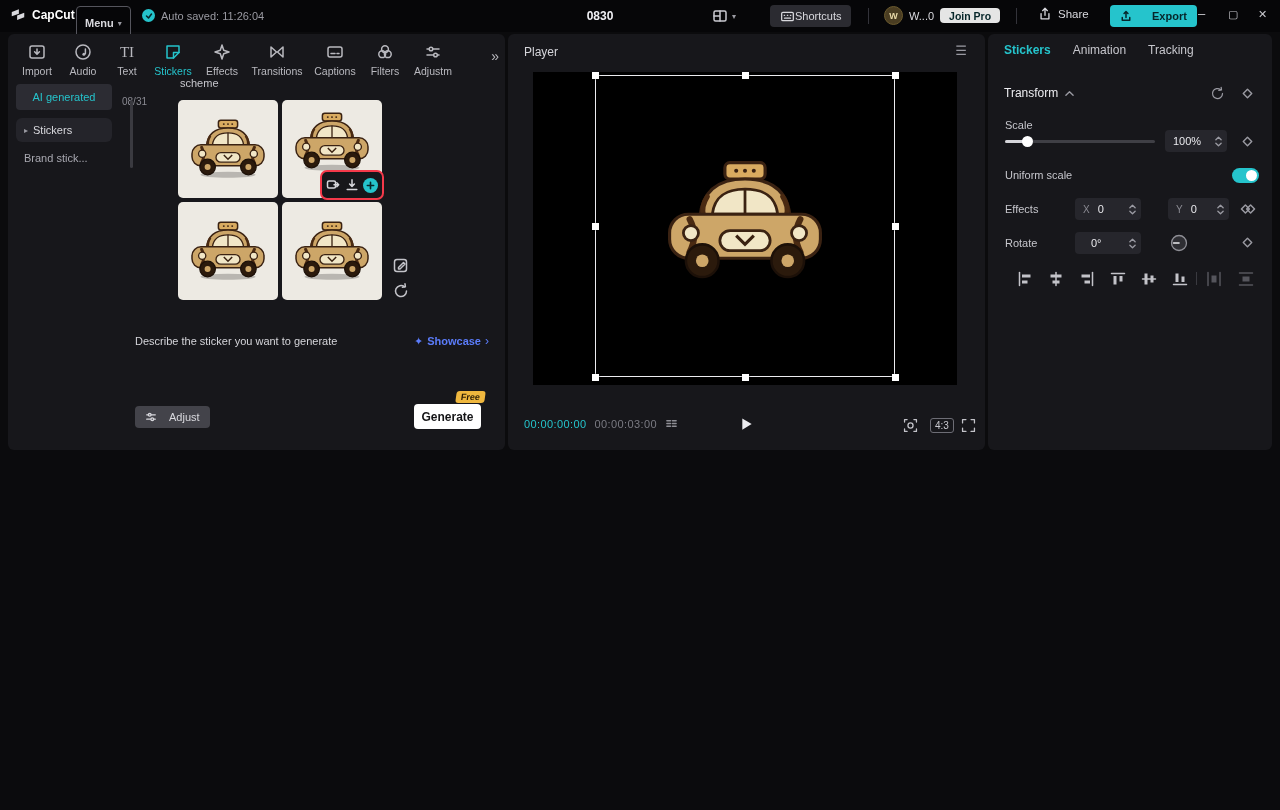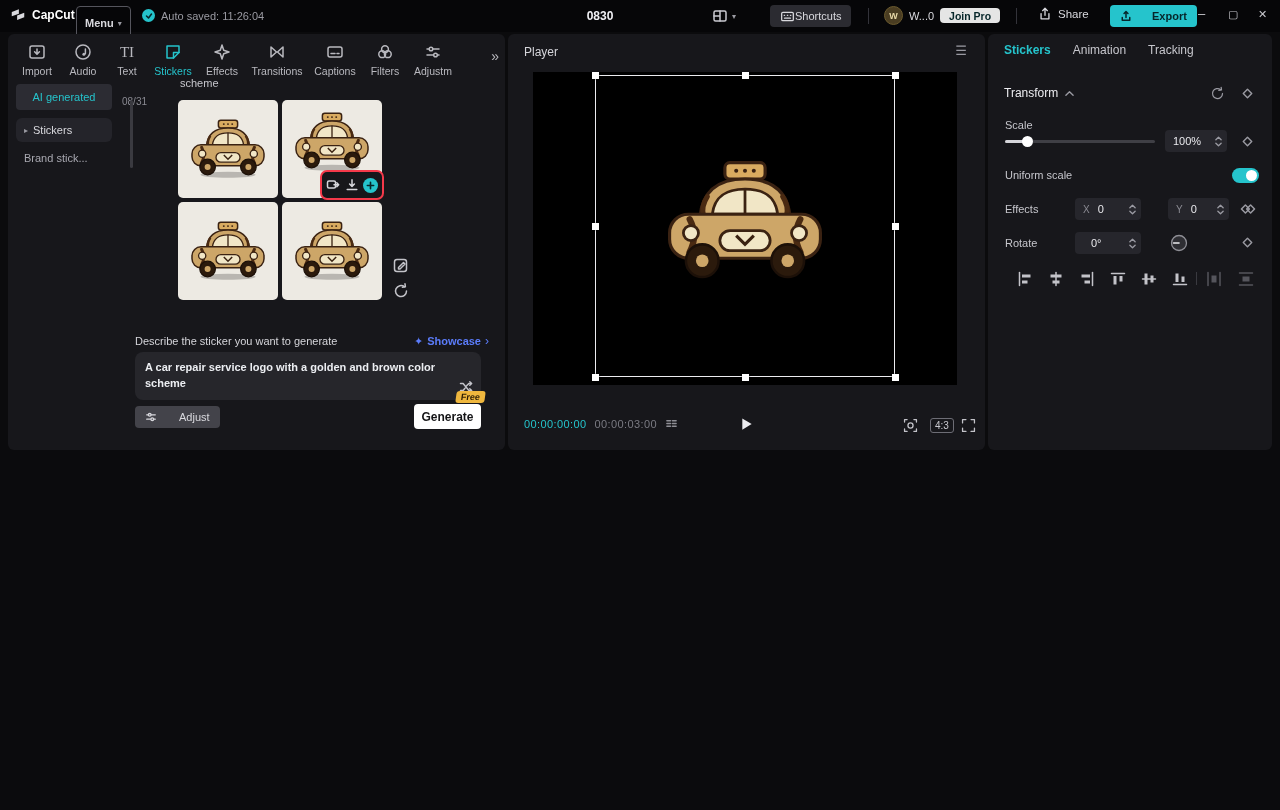--- a/index.html
+++ b/index.html
@@ -256,29 +256,22 @@
       </svg>
   </div>
 
   <div class="abs" style="left:127px;top:301px;color:#d5d5da">Describe the sticker you want to generate</div>
   <div class="abs row" style="right:16px;top:300px;gap:4px;color:#5b7cfa">
     <span style="font-size:11px">✦</span>
     <span style="font-size:11px;font-weight:bold">Showcase</span>
     <span style="font-size:12px">›</span>
   </div>
 
-  <div class="abs" style="left:127px;top:318px;width:346px;height:48px;background:#26262b;border-radius:8px">
-    <div style="padding:8px 30px 0 10px;width:340px;font-size:11px;font-weight:bold;line-height:1.45;color:#eceef2">A car repair service logo with a golden and brown color scheme</div>
-    <svg class="ic" width="14" height="14" viewBox="0 0 14 14" style="position:absolute;right:8px;bottom:6px;color:#c3c3c9">
-        <path d="M1.5 3.5h2.6l5.8 7h2.6M1.5 10.5h2.6l1.9-2.3M7.6 5.8l2.3-2.3h2.6"></path>
-        <path d="M10.8 1.8l1.7 1.7-1.7 1.7M10.8 8.8l1.7 1.7-1.7 1.7"></path>
-      </svg>
-  </div>
-
-  <div class="abs pill" style="left:127px;top:372px;height:22px;padding:0 10px;background:#43434a;gap:22px">
+
+  <div class="abs pill" style="left:127px;top:372px;height:22px;padding:0 10px;background:#43434a;gap:12px">
     <svg class="ic" width="12" height="12" viewBox="0 0 14 14">
         <path d="M2 4.5h10M2 9.5h10"></path>
         <circle cx="5.5" cy="4.5" r="1.6" fill="#43434a"></circle>
         <circle cx="8.5" cy="9.5" r="1.6" fill="#43434a"></circle>
       </svg>
     <span style="font-size:11px">Adjust</span>
   </div>
   <div class="abs pill" style="left:406px;top:370px;width:67px;height:25px;background:#ffffff;color:#141416;font-size:12px;font-weight:bold">Generate</div>
   <div class="abs" style="left:448px;top:357px;padding:1px 5px;background:#efb73e;border-radius:3px;color:#2a1c05;font-size:9px;font-weight:bold;transform:skewX(-8deg)">Free</div>
 </div>

